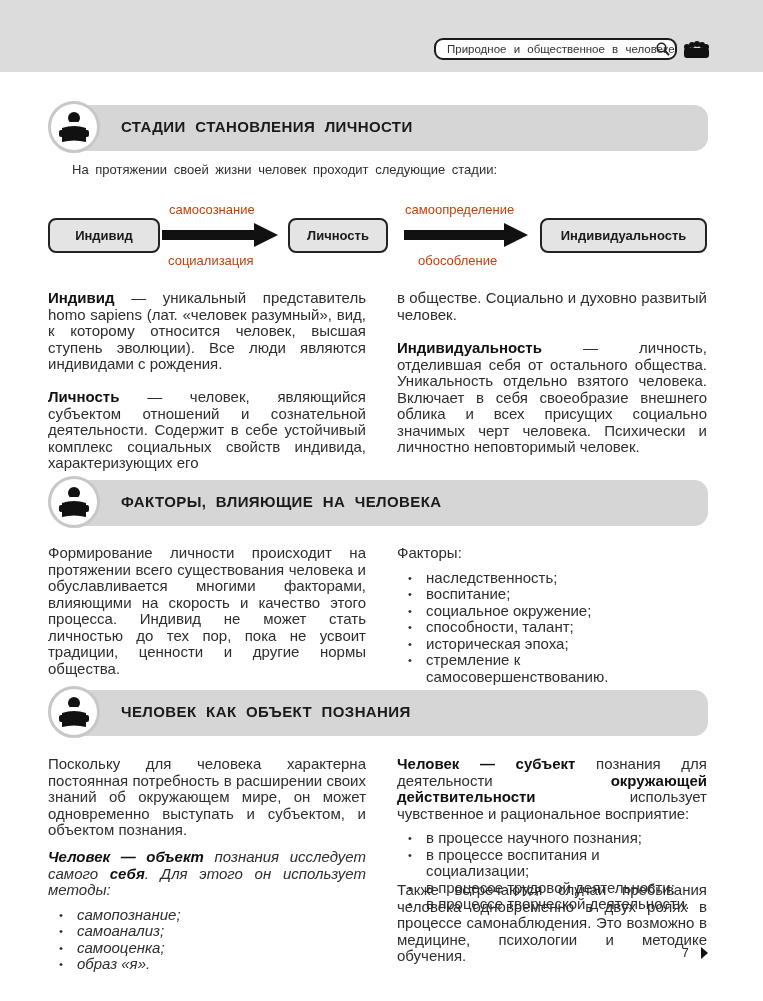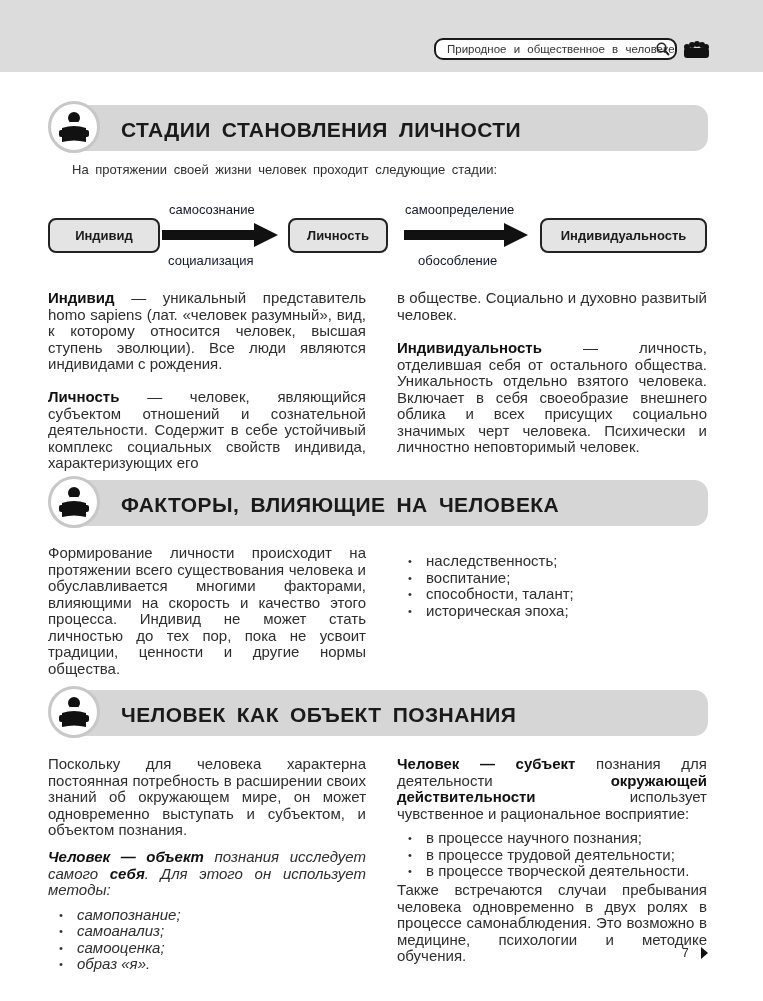--- a/index.html
+++ b/index.html
@@ -22,35 +22,35 @@
     .section-bar {
       position: absolute; left: 22px; top: 4px; width: 638px; height: 46px;
       background: #d6d6d6; border-radius: 0 14px 14px 0;
     }
     .section-circle {
       position: absolute; left: 0; top: 0; width: 52px; height: 52px; border-radius: 50%;
       background: #fff; border: 3px solid #c8c8c8; box-sizing: border-box;
     }
     .reader-icon { position: absolute; left: 8px; top: 6px; width: 30px; height: 34px; }
     .section-title {
-      position: absolute; left: 73px; top: 17px; font-weight: bold; font-size: 21px;
+      position: absolute; left: 73px; top: 17px; font-weight: bold; font-size: 15px;
       letter-spacing: 0.4px; word-spacing: 5px; color: #1a1a1a;
     }
 
     .p { position: absolute; font-size: 15px; line-height: 16.5px; text-align: justify; color: #2e2e2e; }
     .p b { color: #111; }
     .intro { left: 48px; top: 162px; font-size: 13px; word-spacing: 3px; margin-left: 24px; }
 
     .stage-box {
       position: absolute; top: 218px; height: 35px; border: 2px solid #222; border-radius: 8px;
       background: #e4e4e4; box-sizing: border-box; font-weight: bold; font-size: 13px;
       display: flex; align-items: center; justify-content: center; color: #1a1a1a;
     }
     .arrow { position: absolute; top: 223px; height: 24px; }
-    .arrow-label { position: absolute; font-size: 13px; color: #0f172a; }
+    .arrow-label { position: absolute; font-size: 13px; color: #c2410c; }
 
     ul.bullets { list-style: none; margin: 8px; padding: 0; }
     ul.bullets li { position: relative; padding-left: 21px; }
     ul.bullets li::before { content: "•"; position: absolute; left: 3px; top: 0; font-size: 11px; }
 
     .page-num { position: absolute; left: 682px; top: 946px; font-size: 12px; color: #222; }
     .next-arrow { position: absolute; left: 701px; top: 947px; width: 0; height: 0;
       border-top: 6px solid transparent; border-bottom: 6px solid transparent; border-left: 7px solid #111; }
   </style>
 </head>
@@ -128,25 +128,28 @@
       <path d="M3 18 Q15 14 27 18 L27 32 Q15 29 3 32 Z" fill="#111"></path>
       <rect x="0" y="20" width="5" height="7" rx="2" fill="#111"></rect>
       <rect x="25" y="20" width="5" height="7" rx="2" fill="#111"></rect>
     </svg>
   </div>
   <div class="section-title">ФАКТОРЫ, ВЛИЯЮЩИЕ НА ЧЕЛОВЕКА</div>
 </div>
 
 <div class="p" style="left:48px; top:545px; width:318px;">Формирование личности происходит на протяжении всего существования человека и обуславливается многими факторами, влияющими на скорость и качество этого процесса. Индивид не может стать личностью до тех пор, пока не усвоит традиции, ценности и другие нормы общества.</div>
 <div class="p" style="left:397px; top:545px; width:310px; text-align:left;">
+  <div>Факторы:</div>
   <ul class="bullets">
     <li>наследственность;</li>
     <li>воспитание;</li>
+    <li>социальное окружение;</li>
     <li>способности, талант;</li>
     <li>историческая эпоха;</li>
+    <li>стремление к самосовершенствованию.</li>
   </ul>
 </div>
 
 <div class="section-header" style="top:686px;">
   <div class="section-bar"></div>
   <div class="section-circle">
     <svg class="reader-icon" viewBox="0 0 30 34">
       <circle cx="15" cy="8" r="6" fill="#111"></circle>
       <rect x="11" y="12" width="8" height="3" fill="#fff"></rect>
       <path d="M3 18 Q15 14 27 18 L27 32 Q15 29 3 32 Z" fill="#111"></path>
@@ -170,20 +173,21 @@
     <li>образ «я».</li>
   </ul>
 </div>
 
 <div class="p" style="left:397px; top:756px; width:310px; text-align:left;">
   <div style="text-align:justify;">
     <b>Человек — субъект</b><span> познания для деятельности </span><b>окружающей действительности</b><span> использует чувственное и рациональное восприятие:</span>
   </div>
   <ul class="bullets">
     <li>в процессе научного познания;</li>
+    <li>в процессе воспитания и социализации;</li>
     <li>в процессе трудовой деятельности;</li>
     <li>в процессе творческой деятельности.</li>
   </ul>
 </div>
 
 <div class="p" style="left:397px; top:882px; width:310px;">Также встречаются случаи пребывания человека одновременно в двух ролях в процессе самонаблюдения. Это возможно в медицине, психологии и методике обучения.</div>
 
 <div class="page-num">7</div>
 <div class="next-arrow"></div>
 

